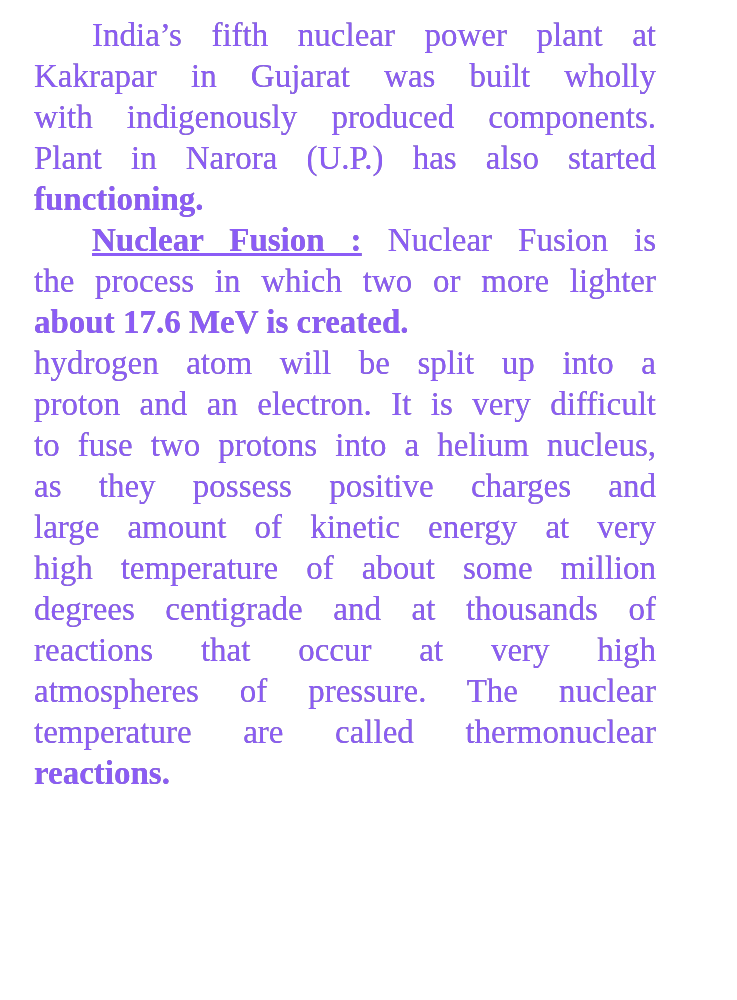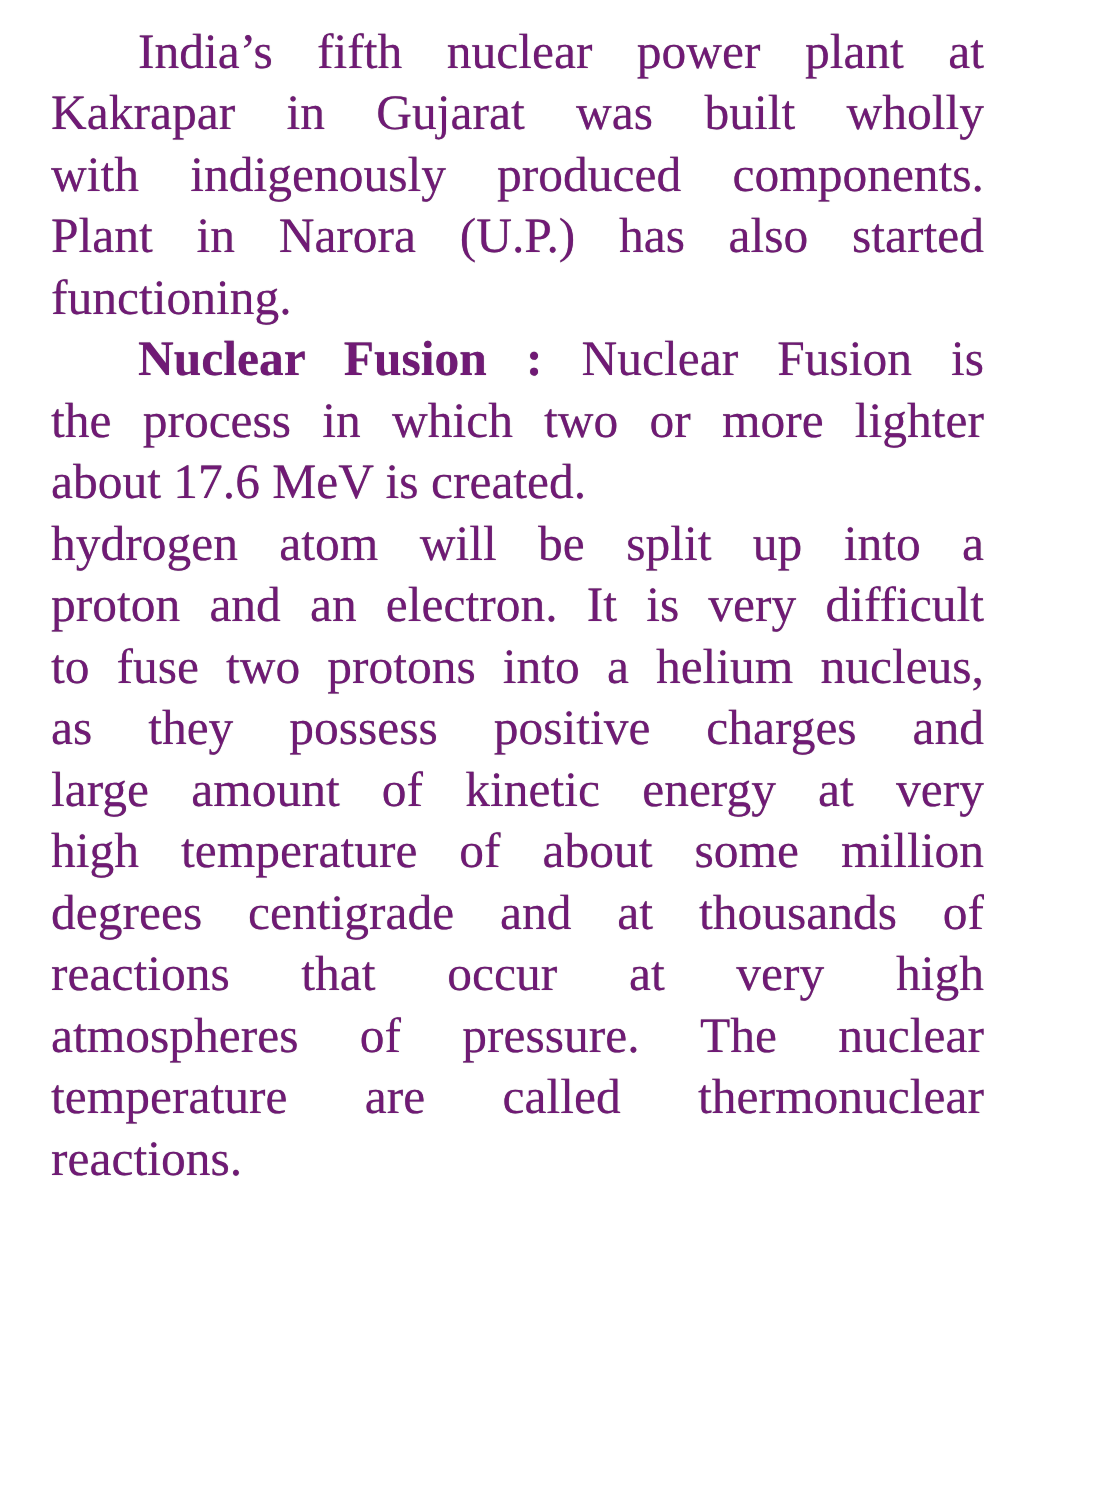--- a/index.html
+++ b/index.html
@@ -7,21 +7,21 @@
     padding: 0;
     background: #ffffff;
   }
   .page {
     position: relative;
     width: 737px;
     height: 788px;
     background: #ffffff;
     overflow: hidden;
     font-family: "Liberation Serif", "DejaVu Serif", serif;
-    color: #701a75;
+    color: #8b5cf6;
   }
   .text-column {
     position: absolute;
     left: 34px;
     top: 15px;
     width: 622px;
     font-size: 33px;
     line-height: 41px;
     text-shadow: 0 0 0.5px rgba(0,0,0,0.55);
   }
@@ -32,26 +32,27 @@
     white-space: normal;
   }
   
   .line.j {
     text-align: justify;
     text-align-last: justify;
   }
   
   .line.l {
     text-align: left;
+    font-weight: bold;
   }
   
   .line.in {
     text-indent: 58px;
   }
-  .bold { font-weight: bold; }
+  .bold { font-weight: bold; text-decoration: underline; }
 </style>
 </head>
 <body>
 
 <div class="page">
   <div class="text-column">
 
     <div class="para">
       <div class="line j in">India’s fifth nuclear power plant at</div>
       <div class="line j">Kakrapar in Gujarat was built wholly</div>

